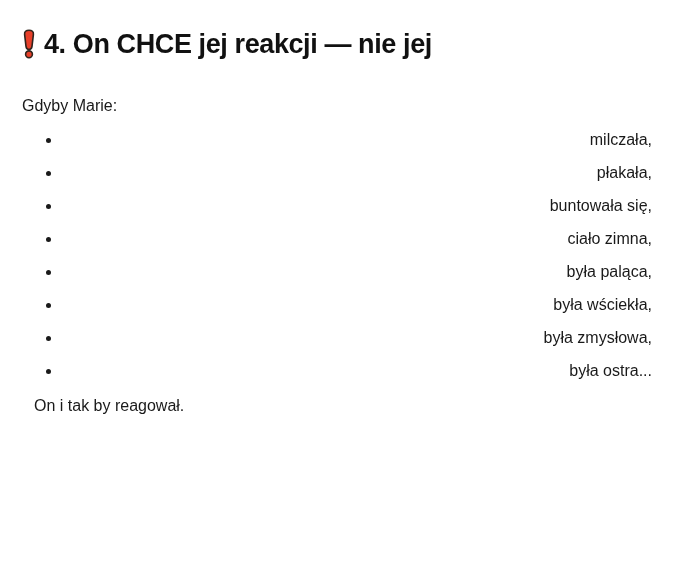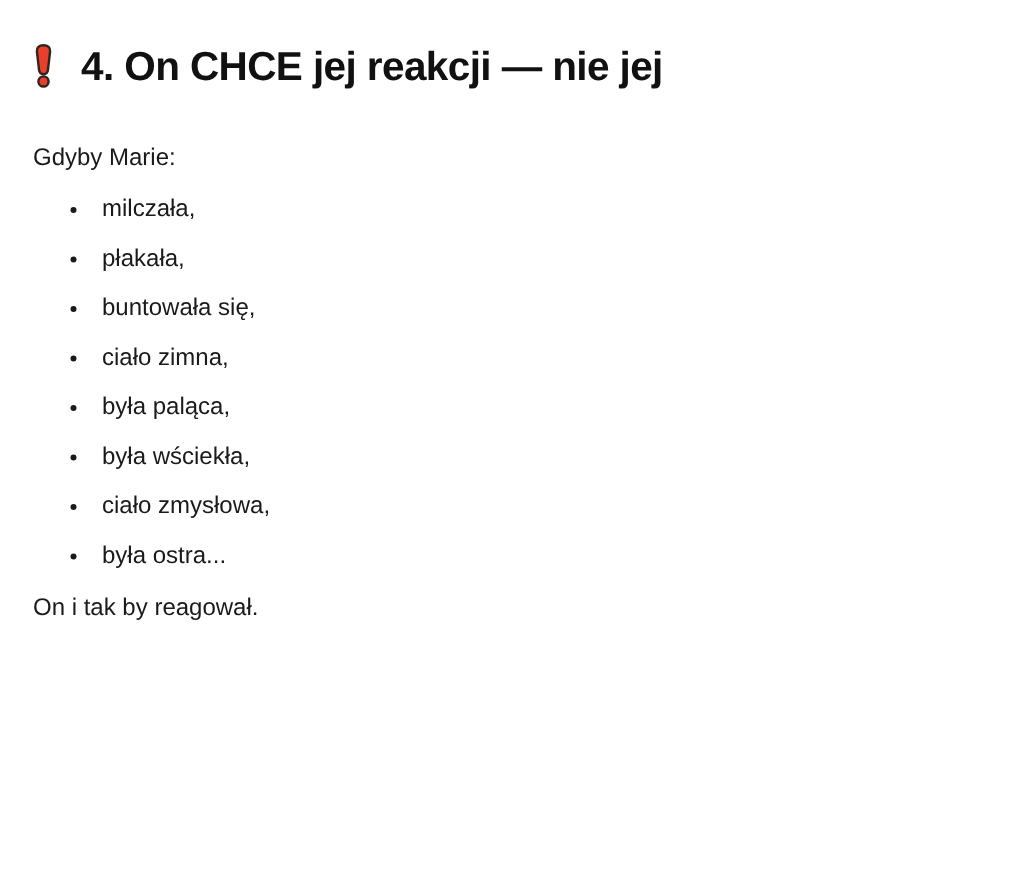--- a/index.html
+++ b/index.html
@@ -13,52 +13,53 @@
     overflow: hidden;
     font-family: "Liberation Sans", "DejaVu Sans", sans-serif;
     color: #1a1a1a;
   }
   .content {
     padding: 20px 24px 0 22px;
   }
   h3.heading {
     display: flex;
     align-items: center;
-    gap: 18px;
+    gap: 8px;
     font-size: 27px;
     line-height: 36px;
     font-weight: 700;
     letter-spacing: -0.4px;
     color: #111111;
     margin: 6px 0 18px 0;
   }
   .excl-icon {
     flex: 0 0 auto;
     display: inline-block;
   }
   .excl-shape {
     stroke: #30241d;
     stroke-width: 1.6;
     stroke-linejoin: round;
   }
   p.para {
     font-size: 16px;
     line-height: 24px;
-    margin: 24px 0;
+    margin: 24px 12px;
   }
   p.intro {
     font-size: 16px;
     line-height: 24px;
     margin: 32px 0 0 0;
   }
   ul.blist {
     margin: 10px 0 -13px 0;
     padding-left: 40px;
     font-size: 16px;
     line-height: 24px;
+    text-align: right;
   }
   ul.blist li {
     margin: 9px 0;
     padding-left: 6px;
   }
   .it {
     font-style: italic;
   }
 </style>
 </head>
@@ -76,21 +77,21 @@
 
   <p class="intro">Gdyby Marie:</p>
 
   <ul class="blist">
     <li>milczała,</li>
     <li>płakała,</li>
     <li>buntowała się,</li>
     <li>ciało zimna,</li>
     <li>była paląca,</li>
     <li>była wściekła,</li>
-    <li>ciało zmysłowa,</li>
+    <li>była zmysłowa,</li>
     <li>była ostra...</li>
   </ul>
 
   <p class="para">
     <span>On i tak by reagował.</span>
   </p>
 
 
 
 

